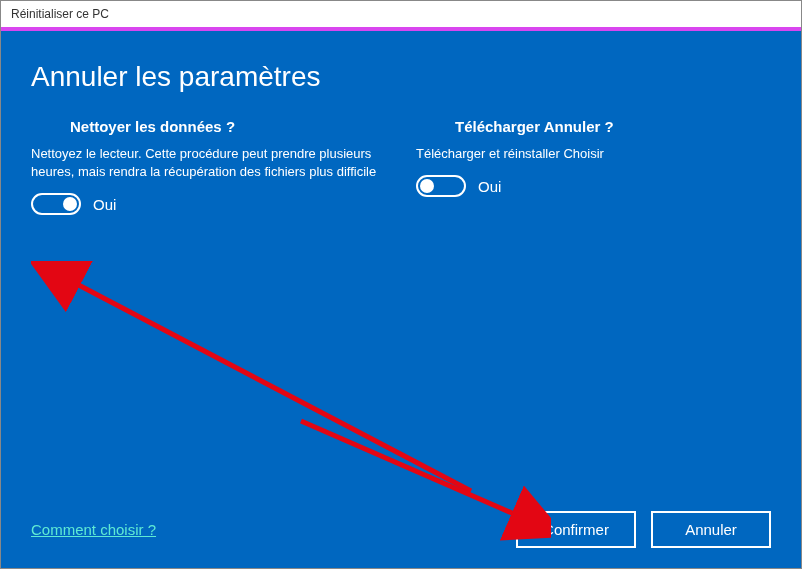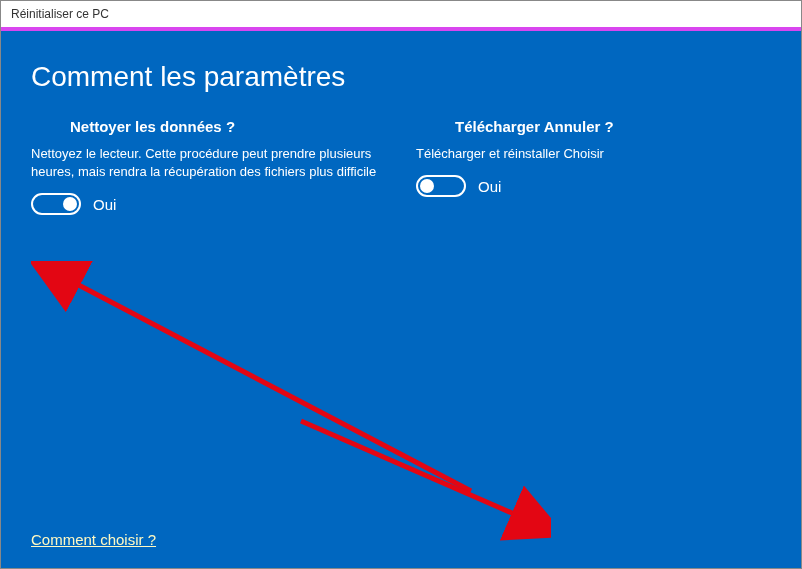--- a/index.html
+++ b/index.html
@@ -99,21 +99,21 @@
     }
     .footer {
       margin-top: auto;
       display: flex;
       align-items: center;
       justify-content: space-between;
     }
     .help-link {
       font-size: 15px;
       font-weight: 300;
-      color: #fef9c3;
+      color: #5eead4;
       text-decoration: underline;
       cursor: pointer;
     }
     .button-row {
       display: flex;
       gap: 15px;
     }
     .btn {
       border: 2px solid #fff;
       background: transparent;
@@ -133,21 +133,21 @@
     }
   </style>
 </head>
 <body>
 
 <div class="window">
   <div class="titlebar">
     <span>Réinitialiser ce PC</span>
   </div>
   <div class="content">
-    <h1 class="page-title">Comment les paramètres</h1>
+    <h1 class="page-title">Annuler les paramètres</h1>
 
     <div class="settings-row">
       <div class="setting-col">
         <div class="setting-heading">Nettoyer les données ?</div>
         <div class="setting-desc">Nettoyez le lecteur. Cette procédure peut prendre plusieurs heures, mais rendra la récupération des fichiers plus difficile</div>
         <div class="toggle-wrap">
           <div class="toggle toggle-on">
             <div class="toggle-knob"></div>
           </div>
           <span class="toggle-label">Oui</span>
@@ -161,20 +161,24 @@
           <div class="toggle toggle-off">
             <div class="toggle-knob"></div>
           </div>
           <span class="toggle-label">Oui</span>
         </div>
       </div>
     </div>
 
     <div class="footer">
       <a class="help-link">Comment choisir ?</a>
+      <div class="button-row">
+        <button class="btn">Confirmer</button>
+        <button class="btn">Annuler</button>
+      </div>
     </div>
 
     <svg class="arrow-svg" style="left:30px; top:230px; width:470px; height:260px;" viewBox="0 0 470 260">
       <defs>
         <marker id="arrowhead1" markerWidth="12" markerHeight="12" refX="2" refY="6" orient="auto">
           <polygon points="0 0, 12 6, 0 12" fill="#e30613"></polygon>
         </marker>
       </defs>
       <line x1="440" y1="230" x2="40" y2="20" stroke="#e30613" stroke-width="5" marker-end="url(#arrowhead1)"></line>
     </svg>

